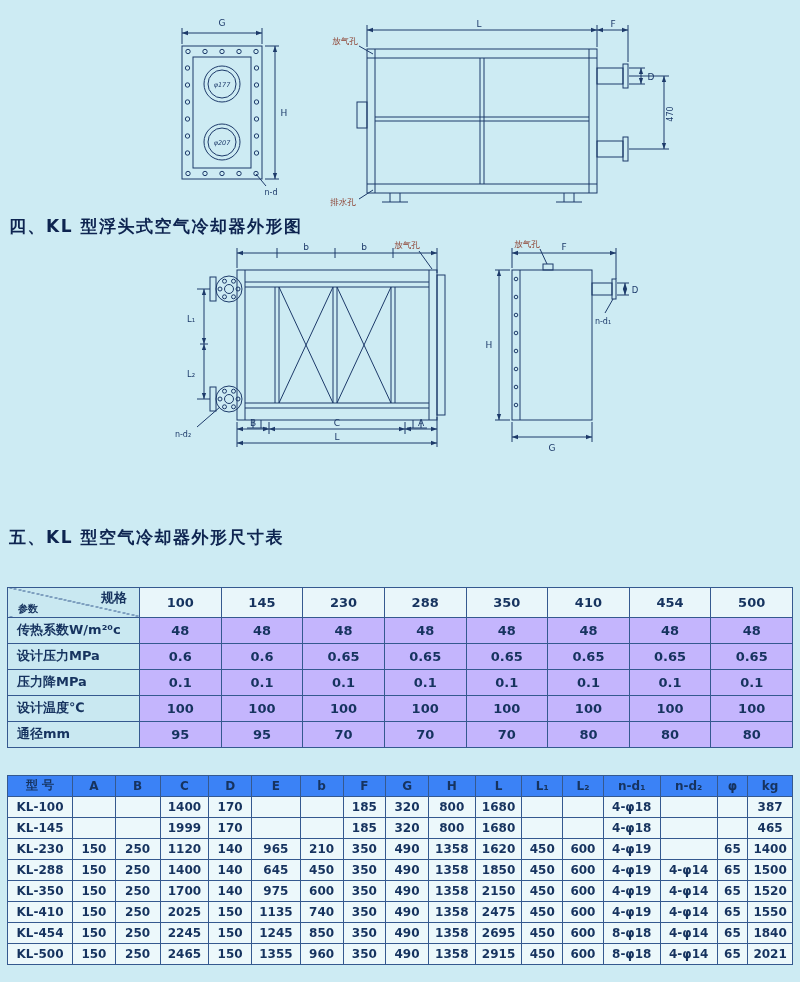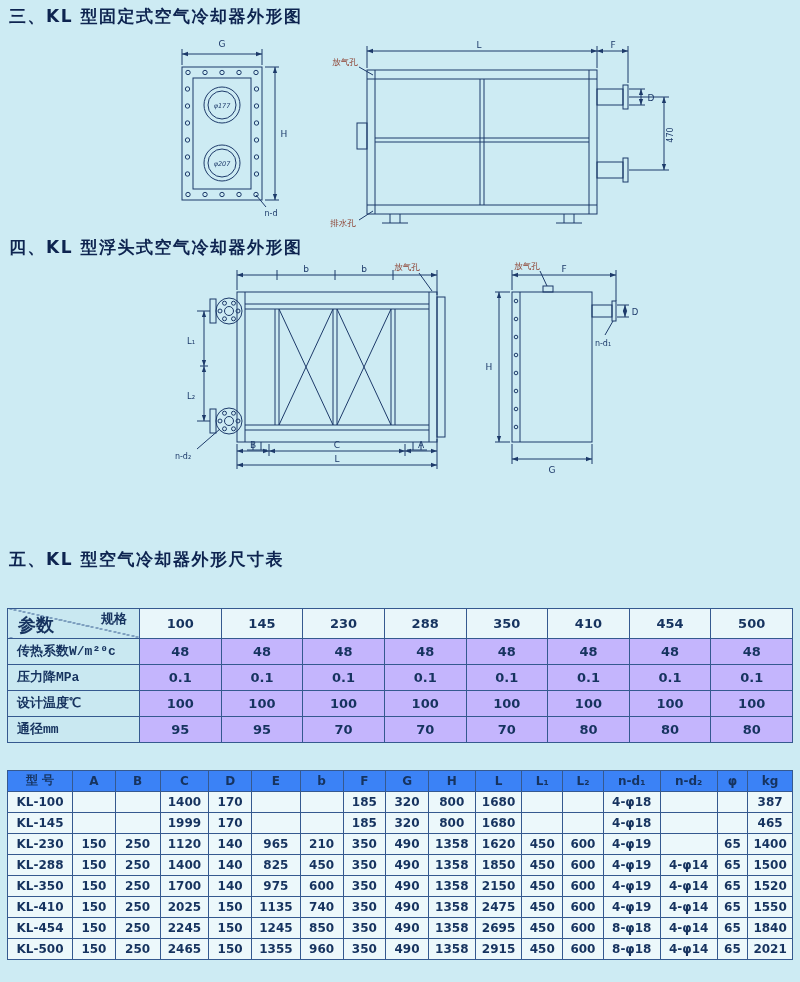--- a/index.html
+++ b/index.html
@@ -20,40 +20,39 @@
   svg text { font-family: "DejaVu Sans", "Liberation Sans", sans-serif; }
 
   table { border-collapse: collapse; table-layout: fixed; width: 786px; font-weight: bold; }
   th, td {
     border: 1px solid #35598f; text-align: center; padding: 0;
     overflow: hidden; white-space: nowrap; color: #16335f;
   }
   .spec-table { margin-top: 38px; font-size: 13px; }
   .spec-table th { height: 29px; background: #e9f6fa; font-weight: bold; }
   .spec-table td { height: 25px; background: #c4b5fd; }
-  .spec-table td.rowlabel { background: #c9e8f1; text-align: left; padding-left: 9px; font-family: Liberation Mono, monospace; }
+  .spec-table td.rowlabel { background: #c9e8f1; text-align: left; padding-left: 9px; }
   th.corner {
     position: relative;
     background:
       linear-gradient(to top right, transparent 49.4%, #35598f 49.4%, #35598f 50.6%, transparent 50.6%),
       #c9e8f1;
   }
   .c-top { position: absolute; top: 1px; right: 12px; font-size: 13px; }
-  .c-bot { position: absolute; bottom: 1px; left: 10px; font-size: 18px; }
+  .c-bot { position: absolute; bottom: 1px; left: 10px; font-size: 10px; }
 
   .dim-table { margin-top: 27px; font-size: 12px; }
   .dim-table th { height: 20px; background: #3b82f6; font-weight: bold; }
   .dim-table td { height: 20px; background: #ecf8fb; }
 </style>
 </head>
 <body>
 
 <div class="page">
 
-  <h2 class="sec-title">三、KL 型固定式空气冷却器外形图</h2>
 
   <div class="drawing">
     <svg width="786" height="210" viewBox="0 0 786 210">
       <defs>
         <marker id="ar1" viewBox="0 0 10 10" refX="9" refY="5" markerWidth="7" markerHeight="7" orient="auto-start-reverse">
           <path d="M0,1.8 L9,5 L0,8.2 Z" fill="#1d3a6a"></path>
         </marker>
       </defs>
       <g stroke="#1d3a6a" fill="none" stroke-width="1">
         <rect x="175" y="40" width="80" height="133"></rect>
@@ -299,20 +298,31 @@
           <td>48</td>
           <td>48</td>
           <td>48</td>
           <td>48</td>
           <td>48</td>
           <td>48</td>
           <td>48</td>
           <td>48</td>
         </tr>
         <tr>
+          <td class="rowlabel">设计压力MPa</td>
+          <td>0.6</td>
+          <td>0.6</td>
+          <td>0.65</td>
+          <td>0.65</td>
+          <td>0.65</td>
+          <td>0.65</td>
+          <td>0.65</td>
+          <td>0.65</td>
+        </tr>
+        <tr>
           <td class="rowlabel">压力降MPa</td>
           <td>0.1</td>
           <td>0.1</td>
           <td>0.1</td>
           <td>0.1</td>
           <td>0.1</td>
           <td>0.1</td>
           <td>0.1</td>
           <td>0.1</td>
         </tr>
@@ -439,21 +449,21 @@
           <td></td>
           <td>65</td>
           <td>1400</td>
         </tr>
         <tr>
           <td>KL-288</td>
           <td>150</td>
           <td>250</td>
           <td>1400</td>
           <td>140</td>
-          <td>825</td>
+          <td>645</td>
           <td>450</td>
           <td>350</td>
           <td>490</td>
           <td>1358</td>
           <td>1850</td>
           <td>450</td>
           <td>600</td>
           <td>4-φ19</td>
           <td>4-φ14</td>
           <td>65</td>

